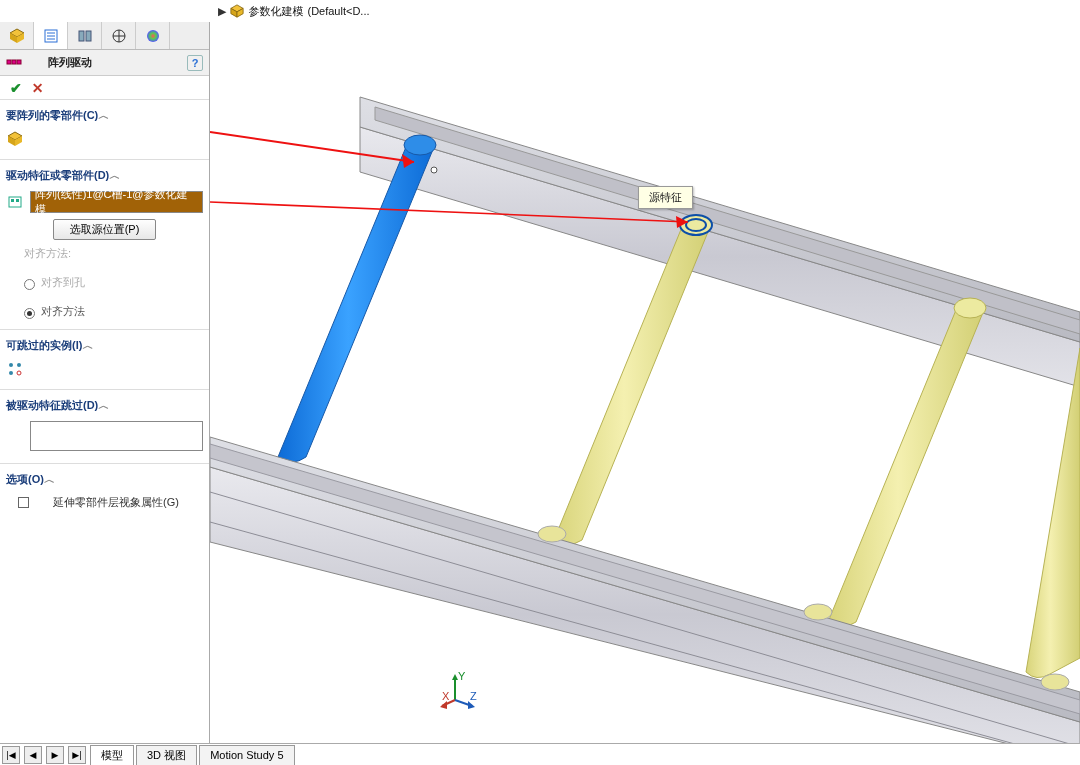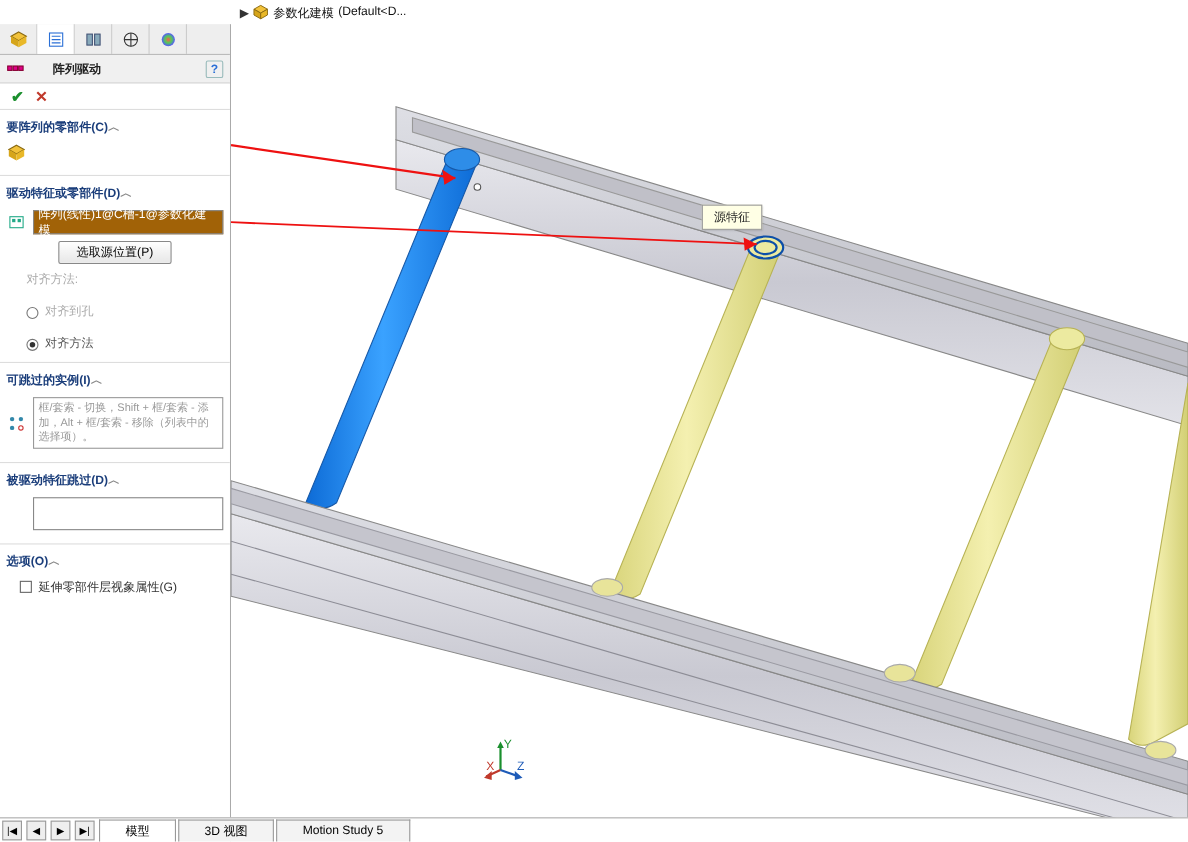--- a/index.html
+++ b/index.html
@@ -46,36 +46,36 @@
 .sel-box.small { height: 22px; align-items:center;}
 .sel-box.highlight { background: #a16207; color: #fff; }
 .center-row { display: flex; justify-content: center; padding-top: 4px; }
 .std-btn { border: 1px solid #888; background: linear-gradient(#fefefe,#e7e7e7); padding: 2px 16px; cursor: pointer; border-radius:2px;}
 .radio-col { display: flex; flex-direction: column; gap: 14px; padding-left: 20px; color: #555; }
 .radio-col .dim { color: #aaa; }
 .radio-item { display: flex; align-items: flex-end; gap: 6px; }
 .radio { width: 11px; height: 11px; border: 1px solid #777; border-radius: 50%; display:inline-flex; align-items:center; justify-content:center;}
 .radio.checked::after{ content:""; width:5px; height:5px; background:#333; border-radius:50%;}
 .hint-box { flex:1; min-height:46px; border:1px solid #999; background:#fff; padding:3px 4px; color:#999; font-size:10px; line-height:13px;}
-.check-row { display:flex; align-items:center; gap:6px; padding:2px 2px 2px 14px; color:#333;}
+.check-row { display:flex; align-items:center; gap:24px; padding:2px 2px 2px 14px; color:#333;}
 .chkbox { width:11px; height:11px; border:1px solid #666; background:#fff;}
 
 
 .view-col { flex: 1; position: relative; background: #fff; overflow: hidden; }
 .view-svg { position: absolute; inset: 0; }
 
 .tooltip { position: absolute; left: 428px; top: 164px; background: #ffffe5; border: 1px solid #999; padding: 3px 10px; font-size: 11px; color: #222; box-shadow: 1px 1px 2px rgba(0,0,0,.25); }
 
 
 .triad { position:absolute; left:230px; bottom:55px; width:40px; height:40px; }
 
 
 .bottom { position:absolute; left:0; bottom:0; right:0; height:22px; display:flex; align-items:center; background:#fff; border-top:1px solid #aaa;}
 .scroll-btn { width:18px; height:18px; border:1px solid #999; margin:0 2px; display:flex; align-items:center; justify-content:center; background:#eee; cursor:pointer; font-size:9px;}
-.btab { height:20px; padding:2px 23px; border:1px solid #999; border-bottom:none; margin-left:2px; background:#f3f3f3; cursor:pointer; font-size:11px; display:flex; align-items:center;}
+.btab { height:20px; padding:2px 10px; border:1px solid #999; border-bottom:none; margin-left:2px; background:#f3f3f3; cursor:pointer; font-size:11px; display:flex; align-items:center;}
 .btab.active { background:#fff; }
 </style>
 </head>
 <body>
 
 <div class="app">
 
   <div class="breadcrumb-row">
     <span class="bc-arrow">▶</span>
     <span class="bc-cube">
@@ -209,21 +209,20 @@
           </div>
           <div class="row">
             <span class="ico-slot">
                 <svg width="16" height="16" viewBox="0 0 16 16">
                   <circle cx="4" cy="4" r="2" fill="#38a"></circle>
                   <circle cx="12" cy="4" r="2" fill="#38a"></circle>
                   <circle cx="4" cy="12" r="2" fill="#38a"></circle>
                   <circle cx="12" cy="12" r="2" fill="none" stroke="#c33"></circle>
                 </svg>
               </span>
-            <div class="hint-box">框/套索 - 切换，Shift + 框/套索 - 添加，Alt + 框/套索 - 移除（列表中的选择项）。</div>
           </div>
         </div>
 
         <div class="section">
           <div class="sec-head">
             <span>被驱动特征跳过(D)</span>
             <span class="chev">︿</span>
           </div>
           <div class="row">
             <span class="ico-slot"></span>

